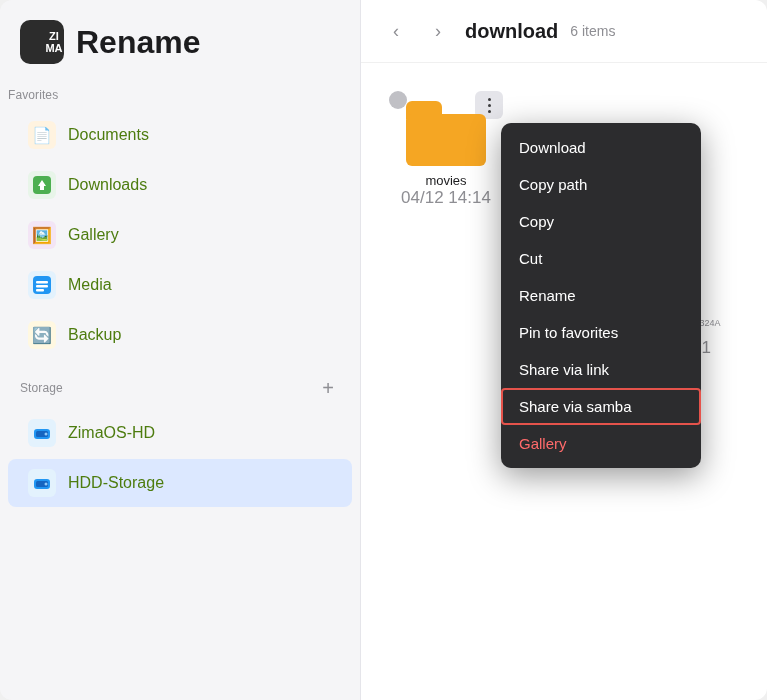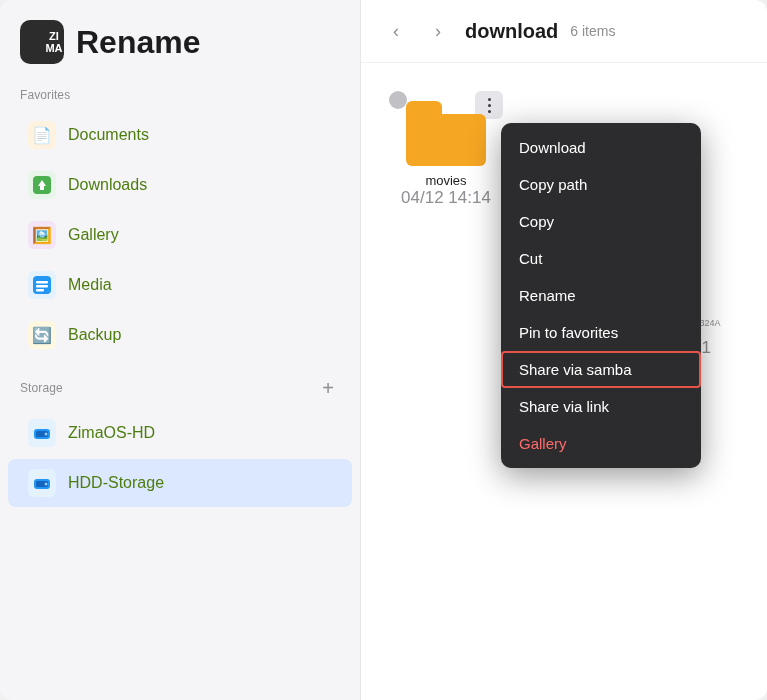--- a/index.html
+++ b/index.html
@@ -47,21 +47,21 @@
 
     .logo-title {
       font-size: 32px;
       font-weight: 600;
       color: #1c1c1e;
     }
 
     .section-label {
       font-size: 12px;
       color: #8e8e93;
-      padding: 0 20px 8px 20px;
+      padding: 0 20px 8px 8px;
       font-weight: 500;
       text-transform: none;
       letter-spacing: 0.1px;
     }
 
     .sidebar-item {
       display: flex;
       align-items: center;
       gap: 12px;
       padding: 10px 20px;
@@ -444,22 +444,22 @@
       <span class="file-item-name">movies</span>
       <span class="file-item-date">04/12 14:14</span>
 
       <div class="context-menu">
         <span class="context-menu-item">Download</span>
         <span class="context-menu-item">Copy path</span>
         <span class="context-menu-item">Copy</span>
         <span class="context-menu-item">Cut</span>
         <span class="context-menu-item">Rename</span>
         <span class="context-menu-item">Pin to favorites</span>
+        <span class="context-menu-item">Share via link</span>
         <span class="context-menu-item highlighted">Share via samba</span>
-        <span class="context-menu-item">Share via link</span>
         <span class="context-menu-item delete">Gallery</span>
       </div>
     </div>
 
     <div class="file-item" style="margin-left: 220px; margin-top: -10px;">
       <div class="file-thumbnail">
         <div class="file-icon-dark">
           <div class="file-corner"></div>
           <span style="font-size:10px;font-weight:bold;color:white;position:relative;z-index:1;">FILE</span>
         </div>

